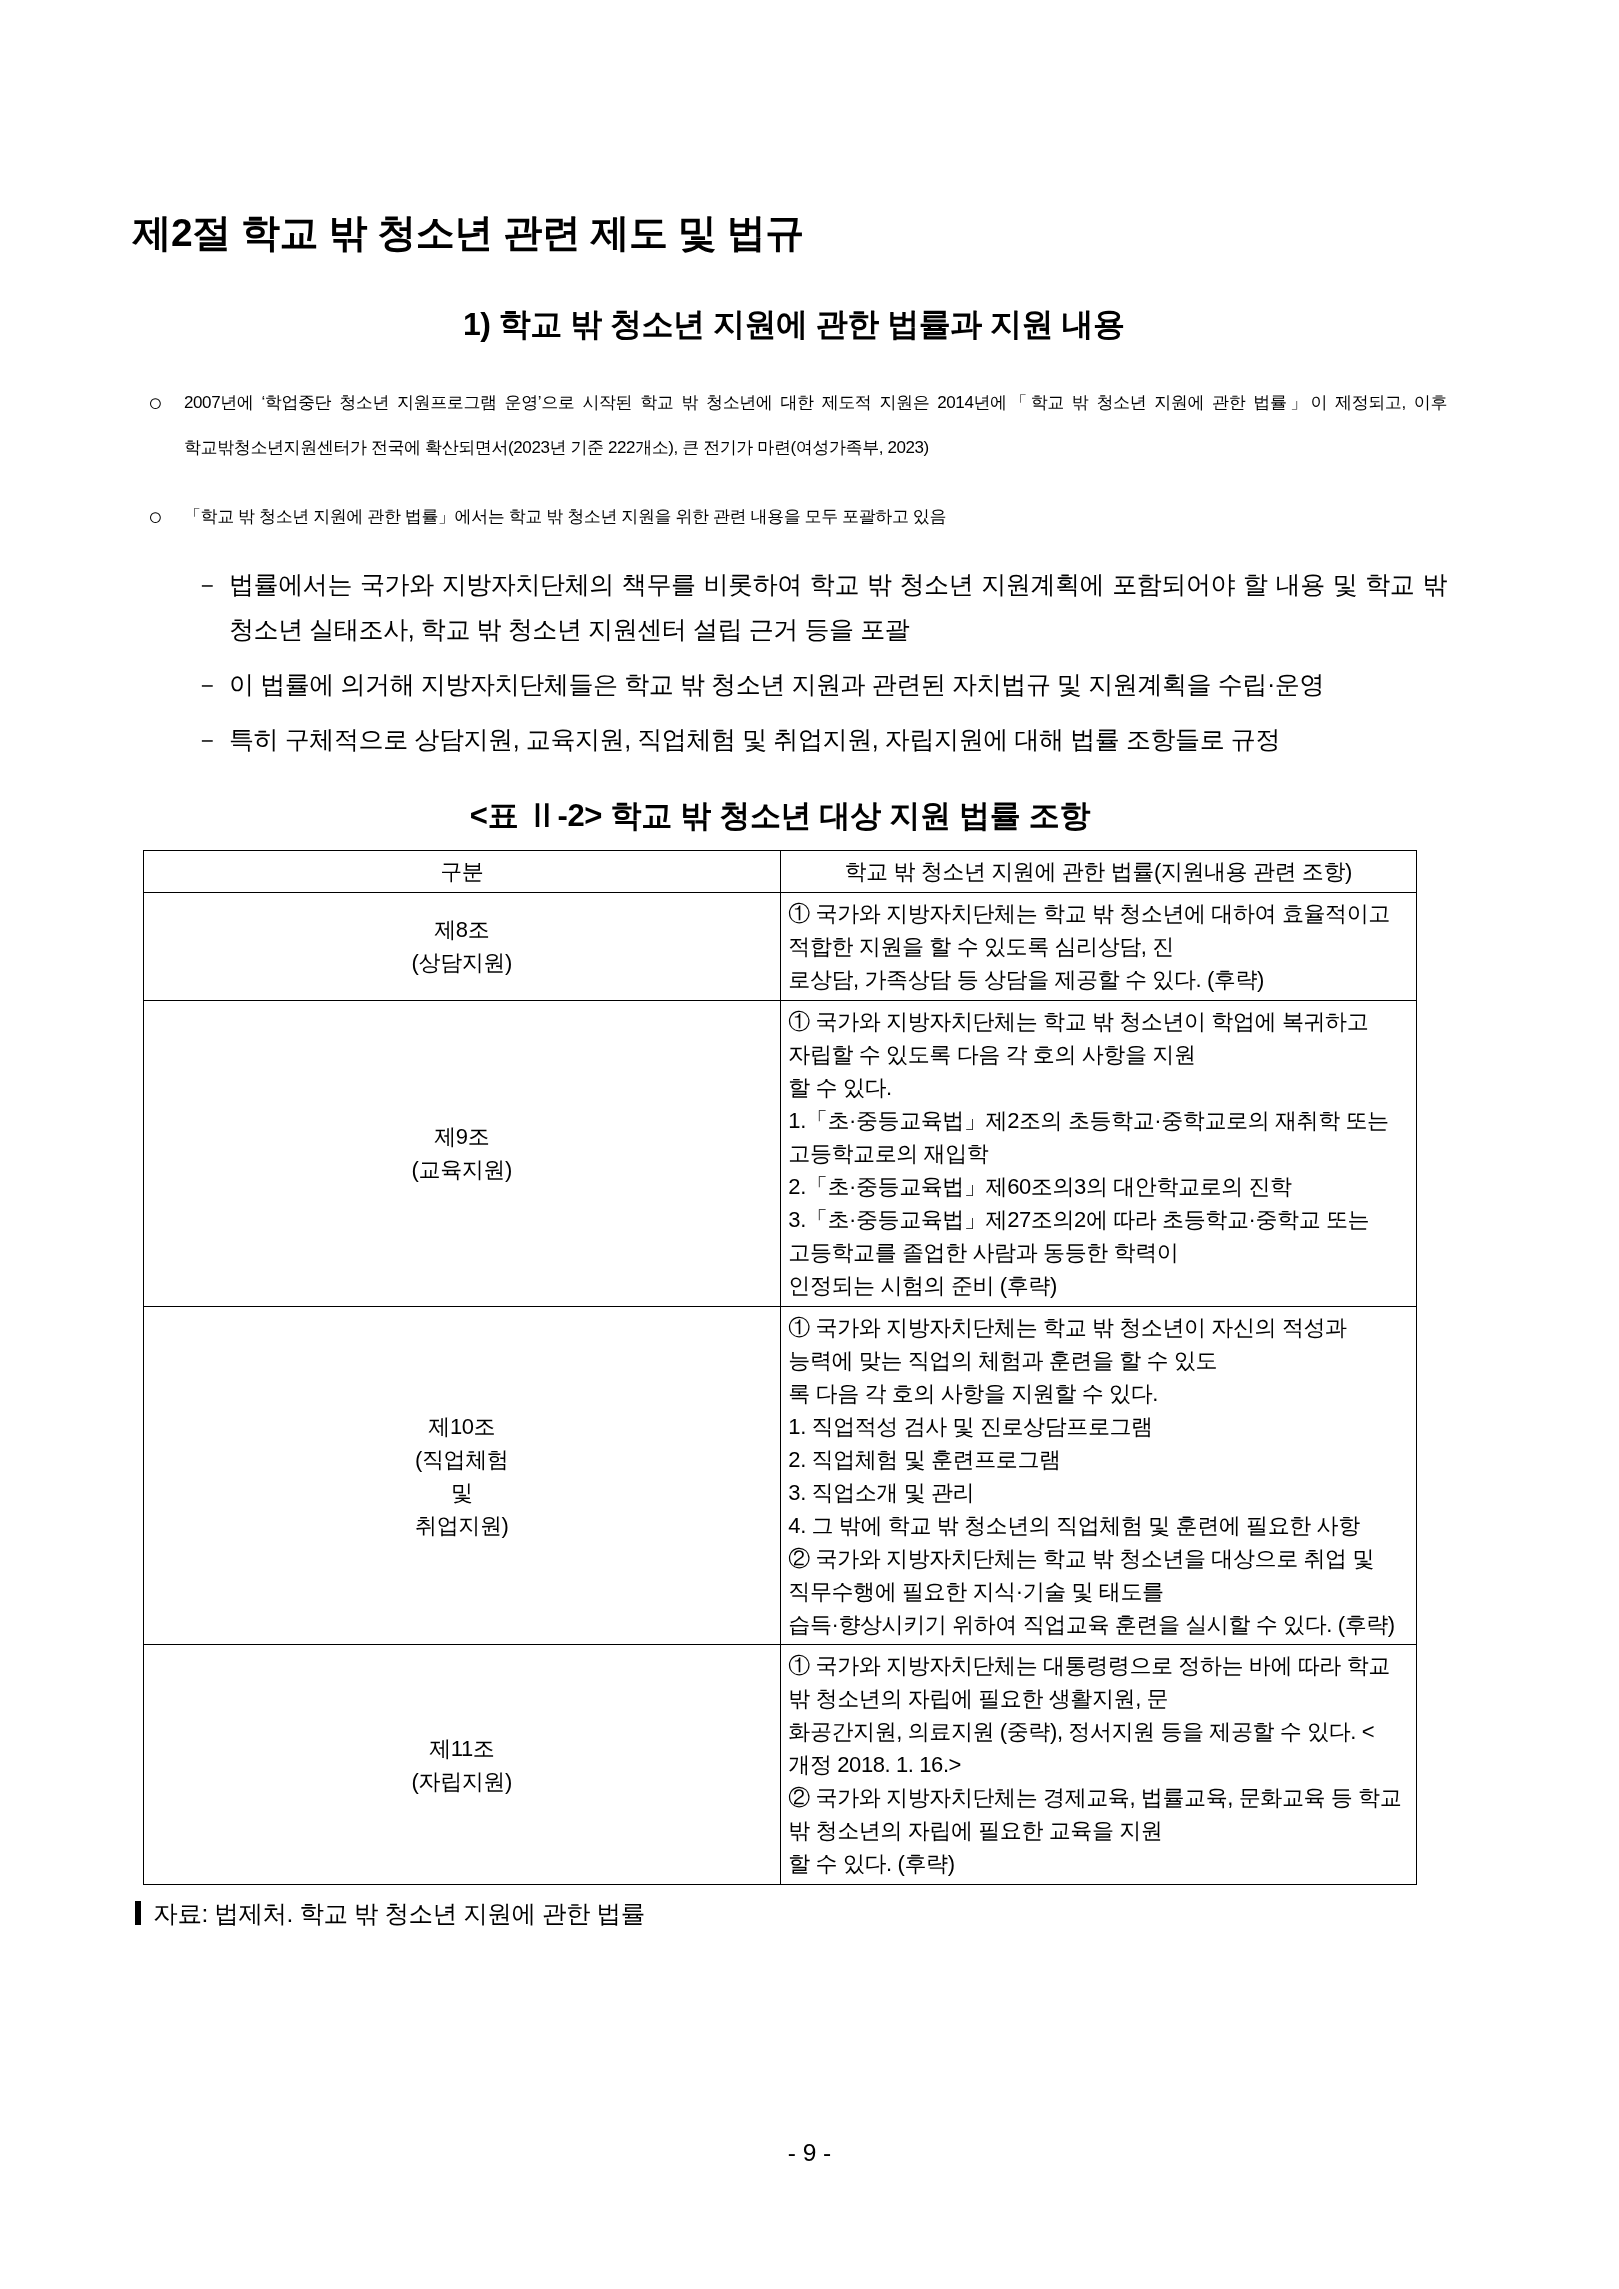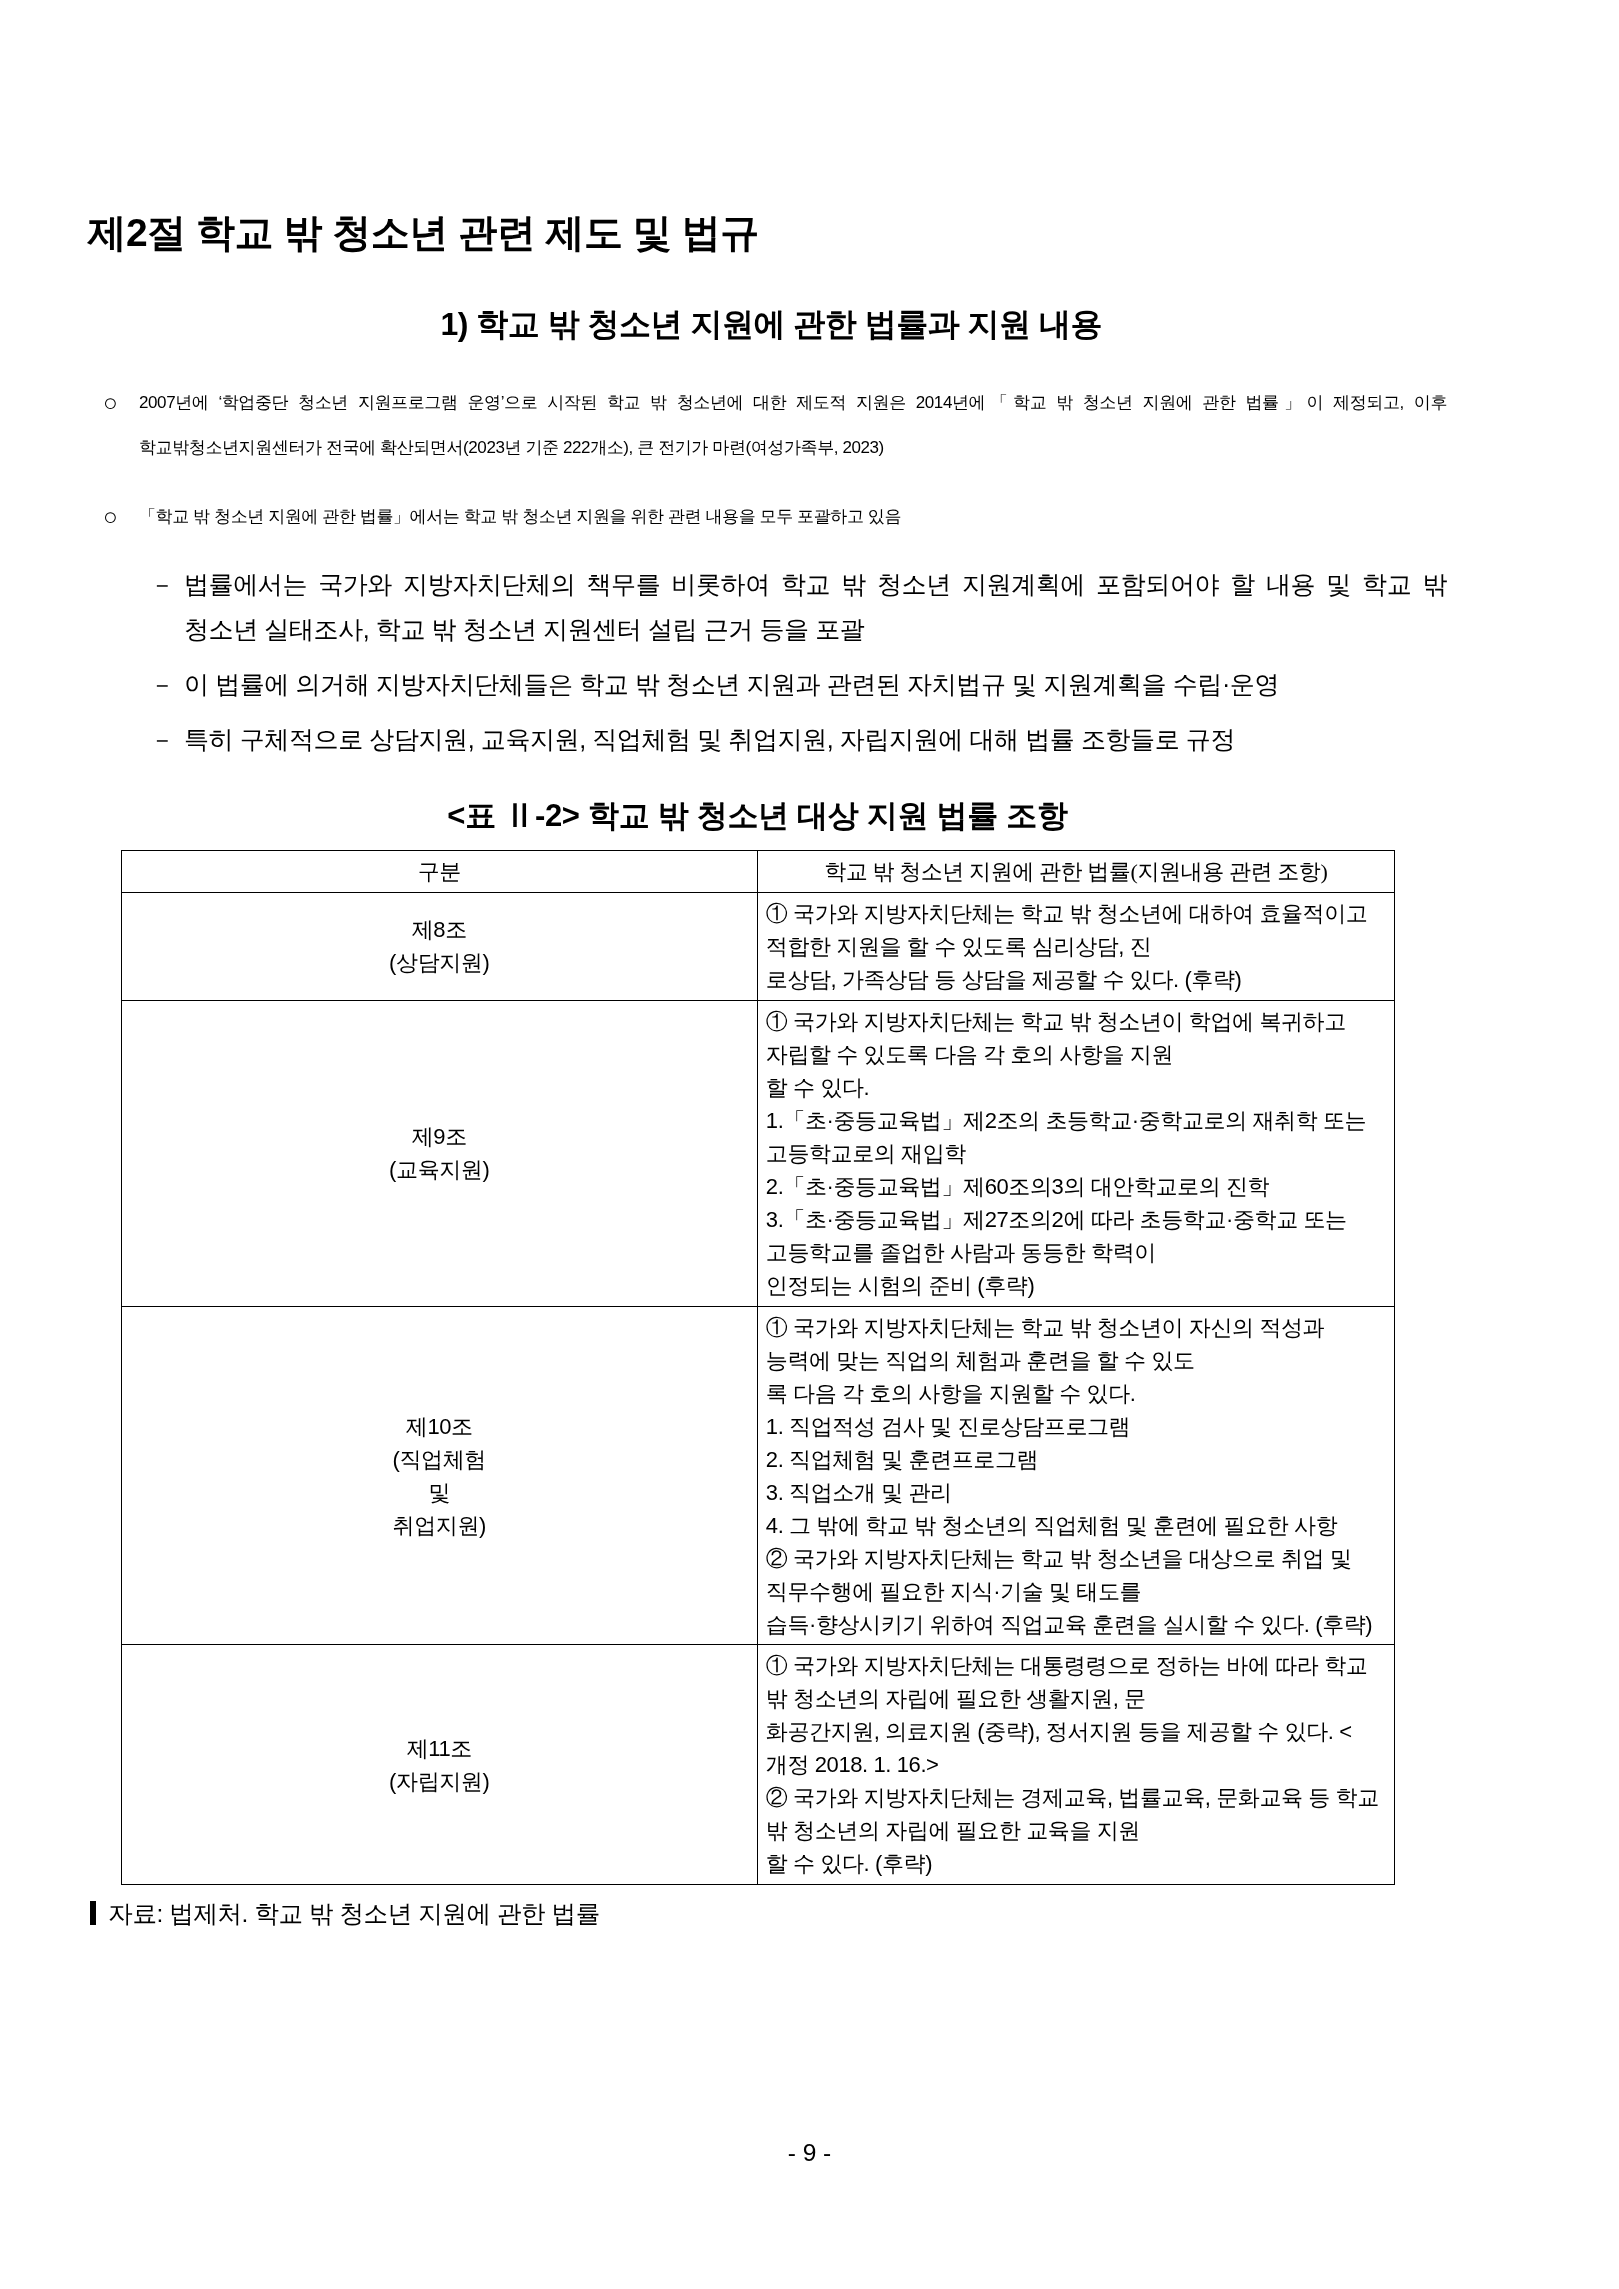--- a/index.html
+++ b/index.html
@@ -13,21 +13,21 @@
     font-family: "Liberation Sans", sans-serif;
     color: #000000;
     position: relative;
   }
   .page {
     position: absolute;
     left: 0; top: 0;
     width: 1619px;
     height: 2290px;
     box-sizing: border-box;
-    padding: 206px 172px 0 68px;
+    padding: 206px 172px 0 113px;
   }
   .h-section {
     font-size: 39px;
     font-weight: bold;
     letter-spacing: -0.5px;
     margin: 0 0 43px 19.6px;
   }
   .h-sub1 {
     font-size: 32px;
     font-weight: bold;
@@ -97,21 +97,20 @@
     font-size: 22px;
     line-height: 33px;
     letter-spacing: -0.4px;
     padding: 3.9px 7.8px;
     vertical-align: middle;
     word-break: keep-all;
   }
   table.law th {
     text-align: center;
     font-weight: normal;
-    font-family: Liberation Serif, serif;
   }
   td.cat {
     text-align: center;
     vertical-align: middle;
     width: 147px;
   }
   td.body {
     text-align: left;
     vertical-align: top;
   }

